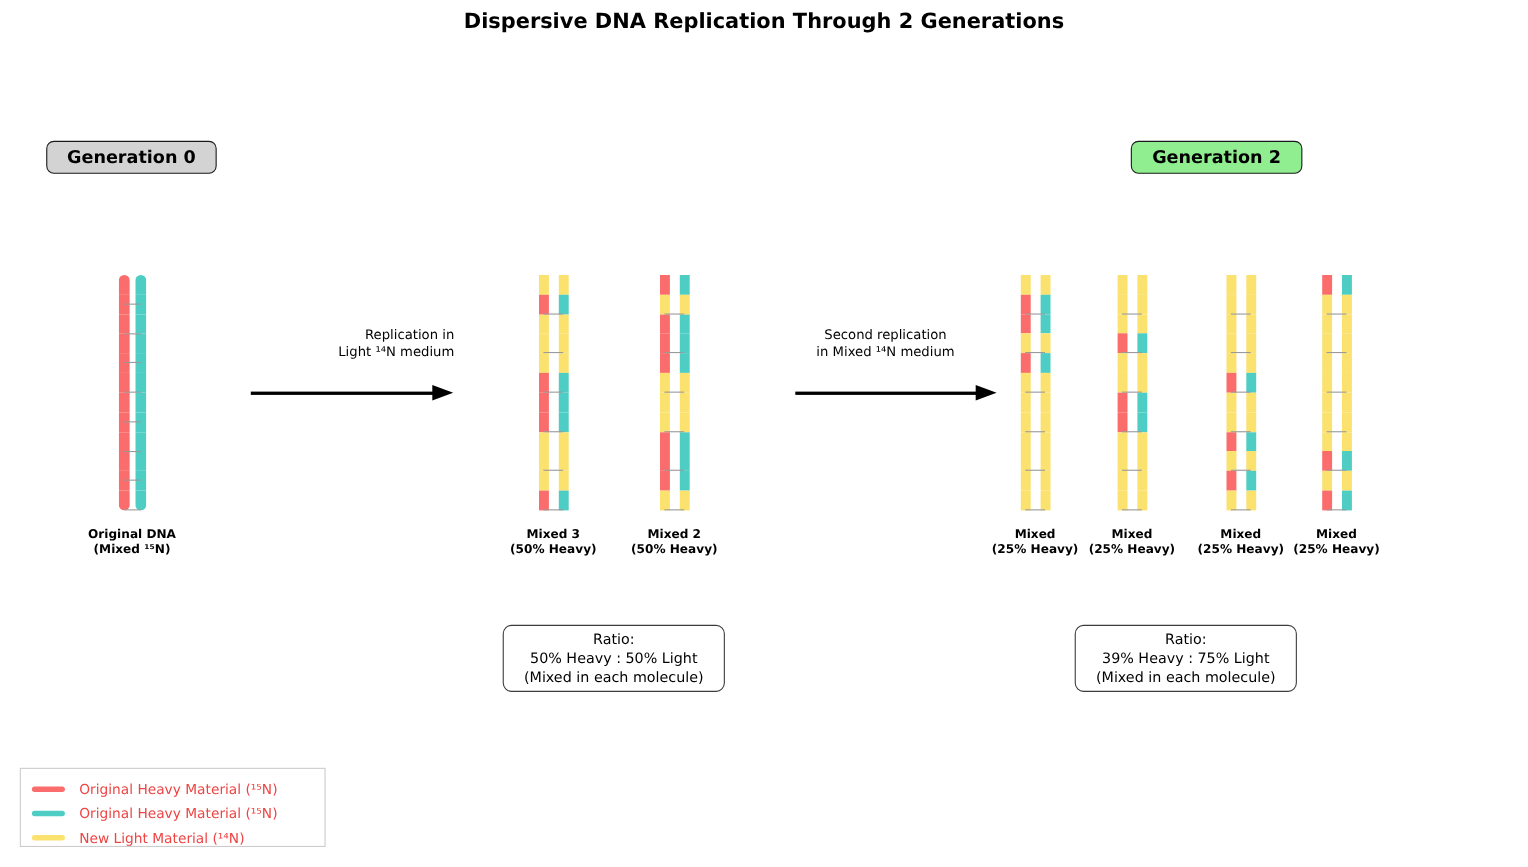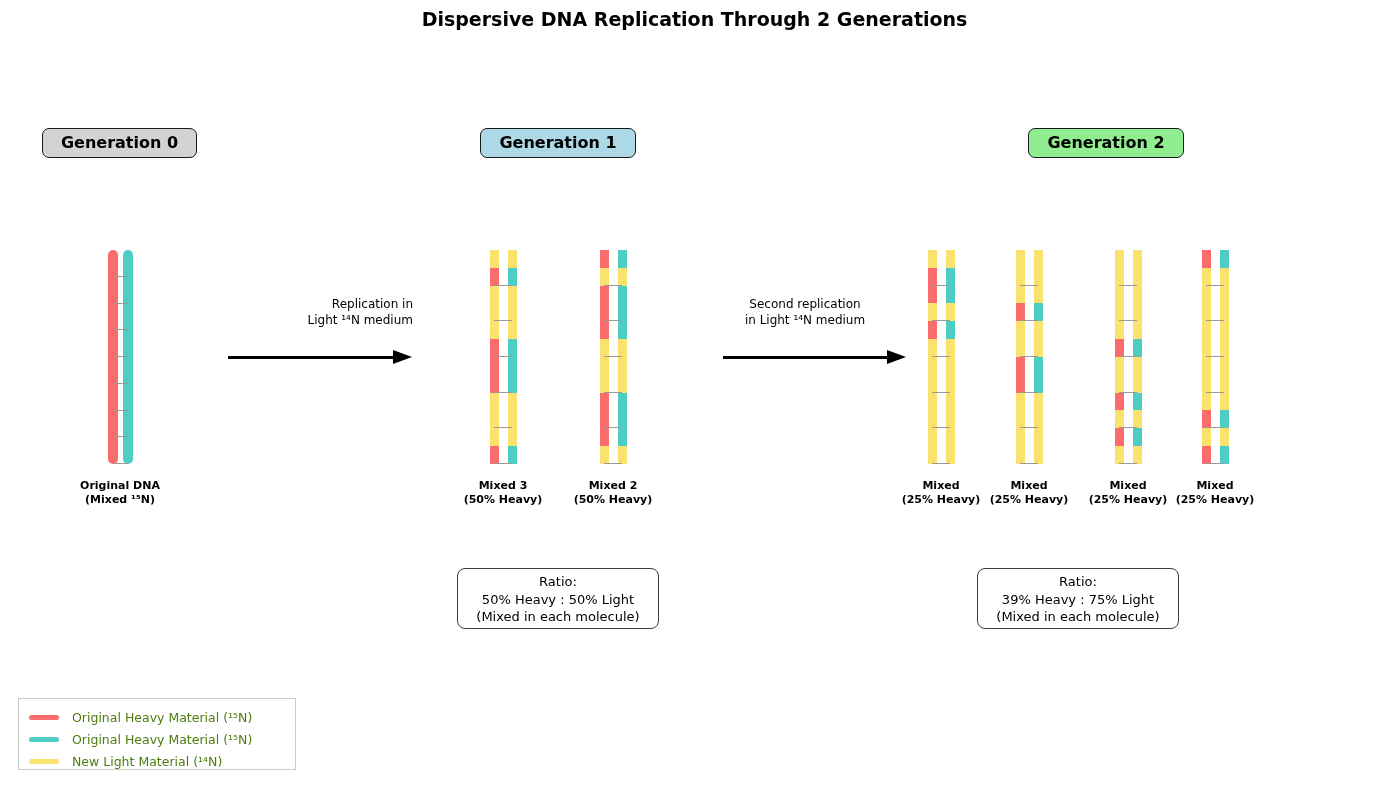--- a/index.html
+++ b/index.html
@@ -43,43 +43,42 @@
   .ratio-box { position:absolute; top:568px; width:202px; height:61px;
                border:1px solid #3c3c3c; border-radius:8px; background:#fff;
                text-align:center; font-size:13px; line-height:17.5px; padding-top:4px; color:#000; }
   .ratio1 { left:457px; }
   .ratio2 { left:977px; }
 
   .legend { position:absolute; left:18px; top:698px; width:278px; height:72px;
             background:#fff; border:1px solid #cccccc; padding:7px 8px 0 10px; }
   .legend-row { display:flex; align-items:center; height:22px; }
   .legend-swatch { width:30px; height:5px; border-radius:2.5px; margin-right:13px; flex:0 0 auto; }
-  .legend-label { font-size:12.5px; color:#4d7c0f; white-space:nowrap; }
+  .legend-label { font-size:12.5px; color:#ef4444; white-space:nowrap; }
 </style>
 </head>
 <body>
 
 <div class="stage">
 
   <div class="title">Dispersive DNA Replication Through 2 Generations</div>
 
   <div class="gen-box gen0" style="background: rgb(211, 211, 211);">Generation 0</div>
-  <div class="gen-box gen1" style="background: rgb(173, 216, 230);">Generation 1</div>
   <div class="gen-box gen2" style="background: rgb(144, 238, 144);">Generation 2</div>
 
   <div class="arrow-text at1">
     <div>Replication in</div>
     <div>Light ¹⁴N medium</div>
   </div>
   <div class="arrow-line al1"></div>
   <div class="arrow-head ah1"></div>
 
   <div class="arrow-text at2">
     <div>Second replication</div>
-    <div>in Light ¹⁴N medium</div>
+    <div>in Mixed ¹⁴N medium</div>
   </div>
   <div class="arrow-line al2"></div>
   <div class="arrow-head ah2"></div>
 
   <div id="molecules">
       <div class="molecule" style="left: 107.5px; top: 250px; width: 25px; height: 214px;">
         <div class="strand left" style="width: 10px; border-radius: 5px; overflow: hidden;">
           <div class="seg" style="background: rgb(251, 108, 108);"></div>
           <div class="seg" style="background: rgb(251, 108, 108);"></div>
           <div class="seg" style="background: rgb(251, 108, 108);"></div>

